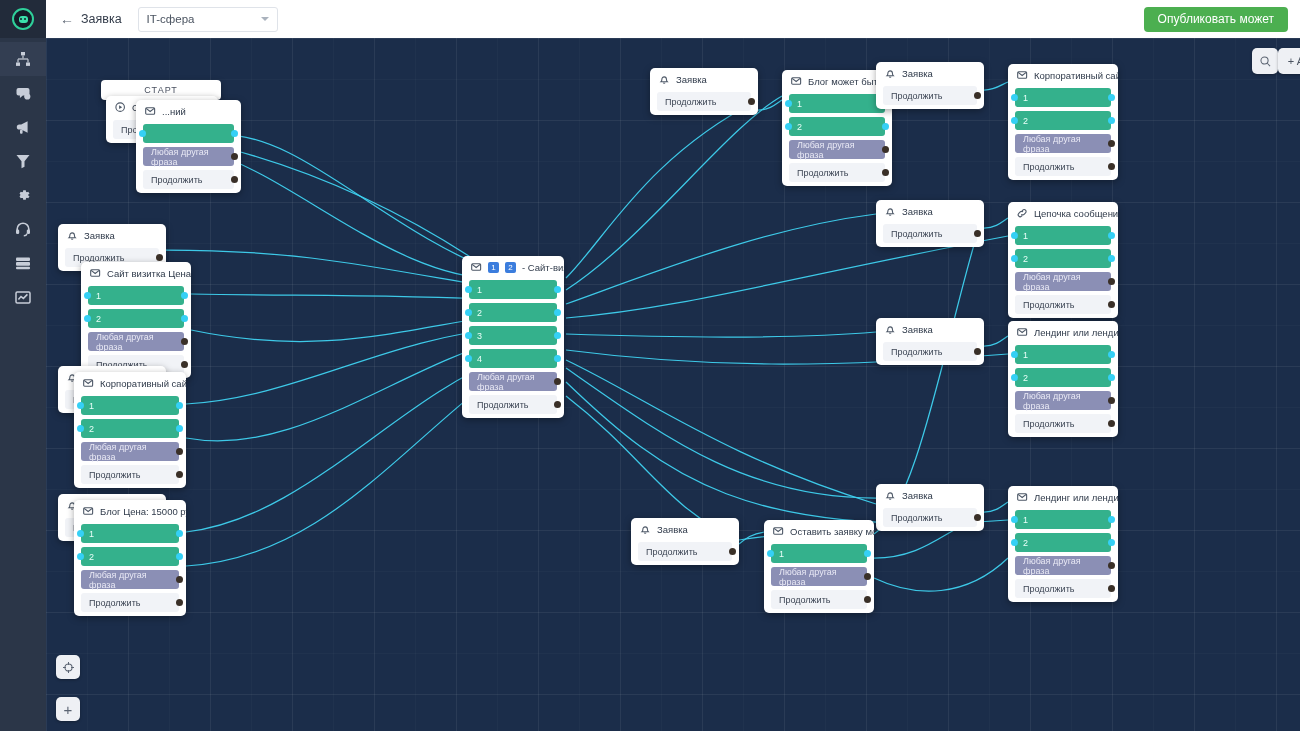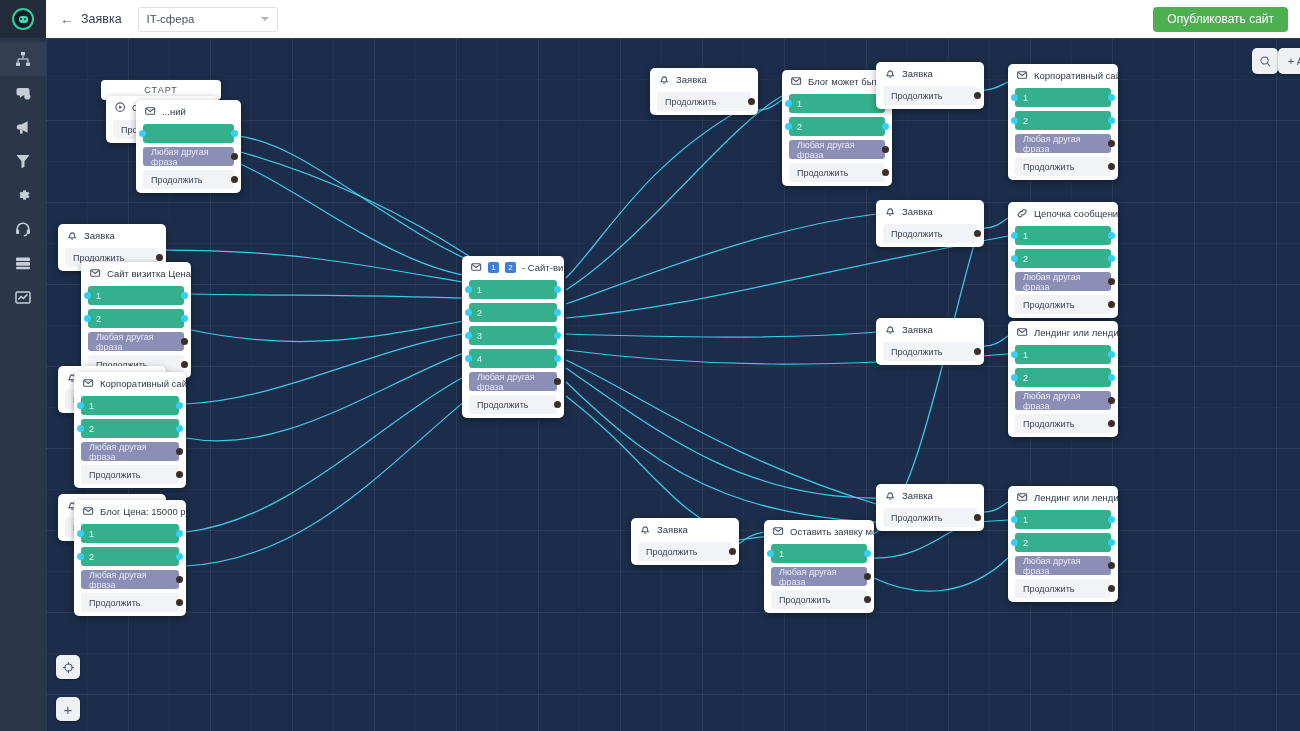--- a/index.html
+++ b/index.html
@@ -198,21 +198,21 @@
 
   <div class="topbar">
     <div class="back-link">
       <span class="back-arrow">←</span>
       <span>Заявка</span>
     </div>
     <div class="proj-select">
       <span>IT-сфера</span>
       <span class="chev"></span>
     </div>
-    <button class="publish-btn">Опубликовать сайт</button>
+    <button class="publish-btn">Опубликовать может</button>
   </div>
 
   <div class="canvas" id="canvas">
     <svg id="wires">
         <path d="M172,96 C260,96 330,190 464,240" fill="none" stroke="#3fd2f0" stroke-width="1.25" opacity="0.95"></path>
         <path d="M464,240 C360,250 250,140 168,116" fill="none" stroke="#3fd2f0" stroke-width="1.25" opacity="0.95"></path>
         <path d="M120,212 C260,212 330,230 462,252" fill="none" stroke="#3fd2f0" stroke-width="1.25" opacity="0.95"></path>
         <path d="M145,256 C260,258 340,256 460,262" fill="none" stroke="#3fd2f0" stroke-width="1.25" opacity="0.95"></path>
         <path d="M145,292 C280,320 360,290 462,276" fill="none" stroke="#3fd2f0" stroke-width="1.25" opacity="0.95"></path>
         <path d="M140,366 C250,360 340,300 460,290" fill="none" stroke="#3fd2f0" stroke-width="1.25" opacity="0.95"></path>

